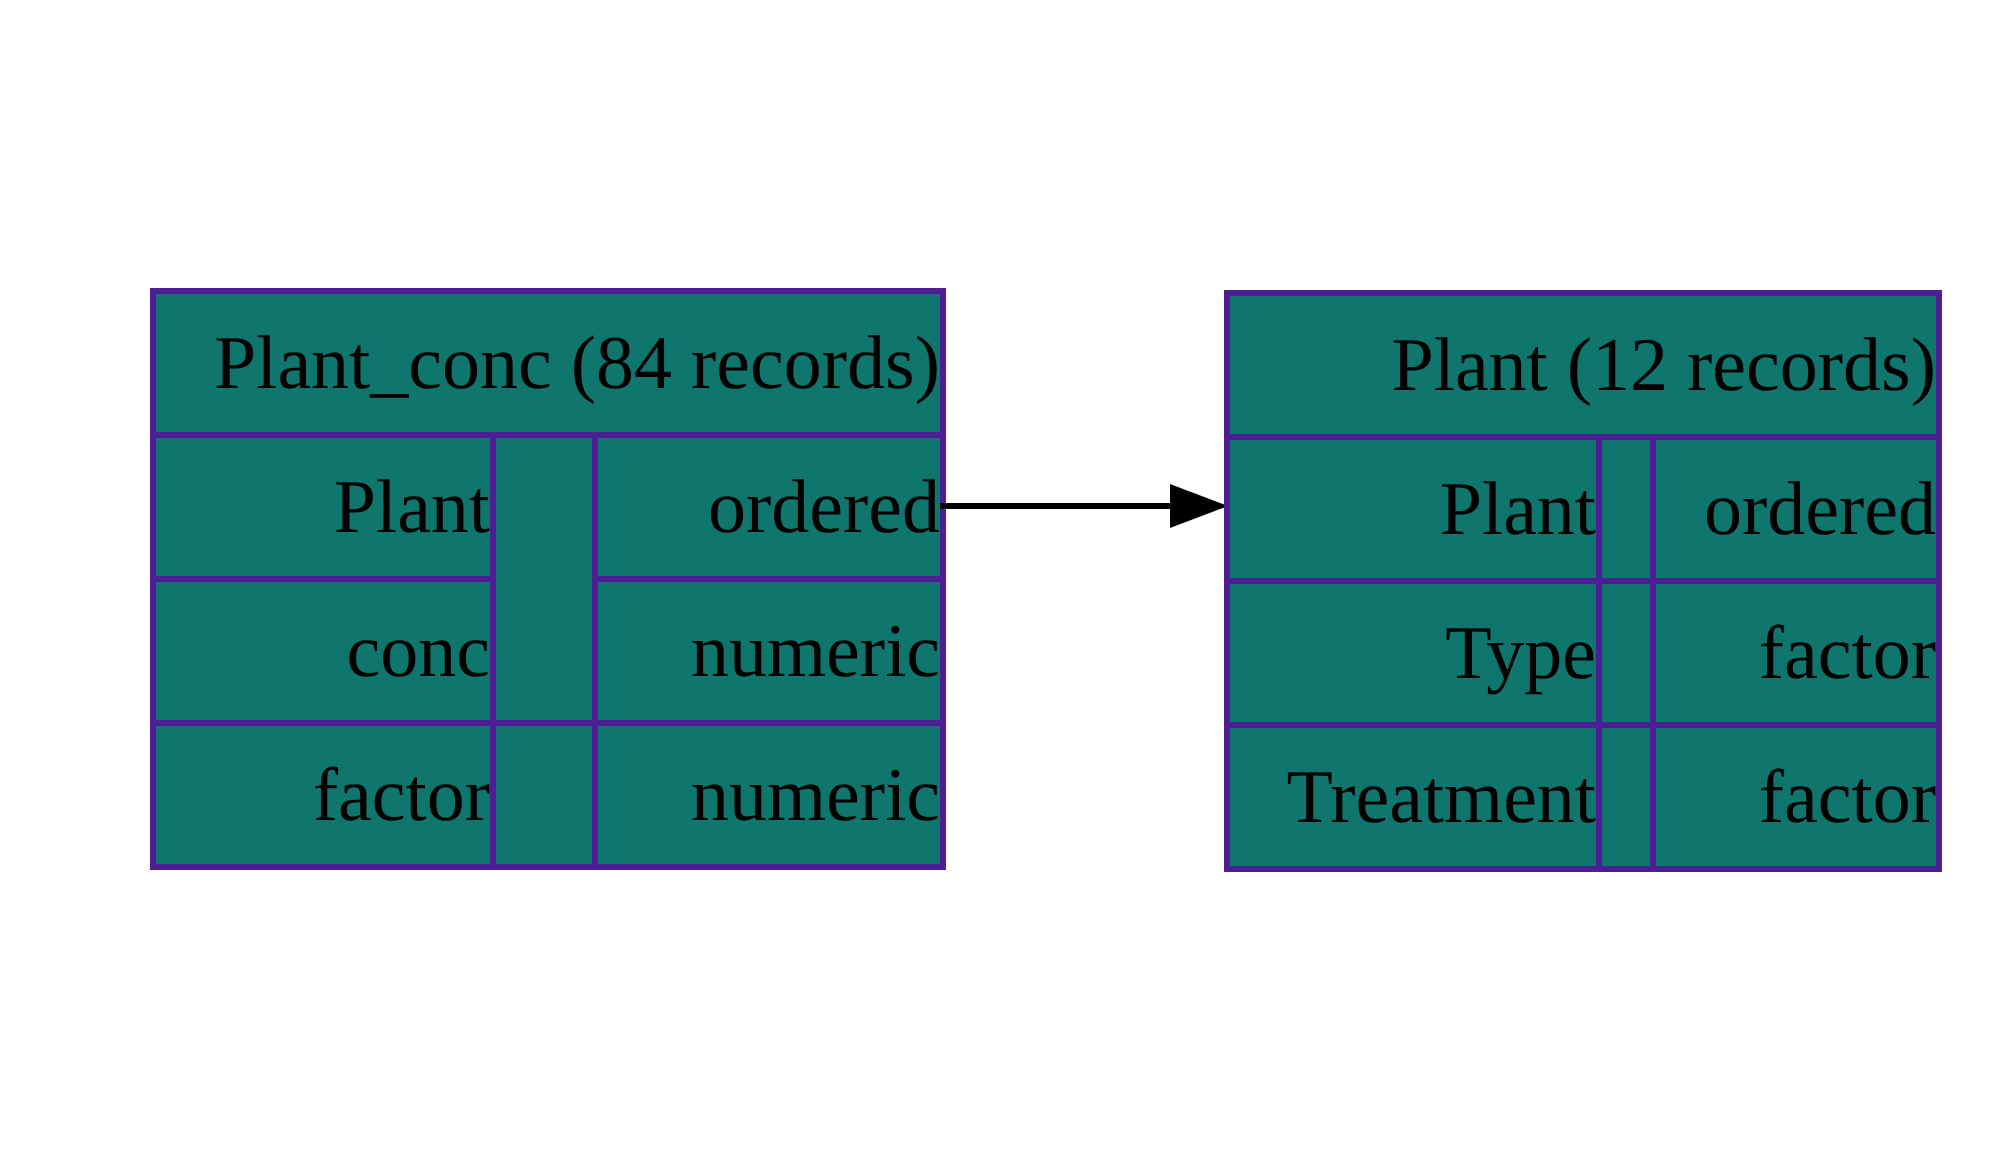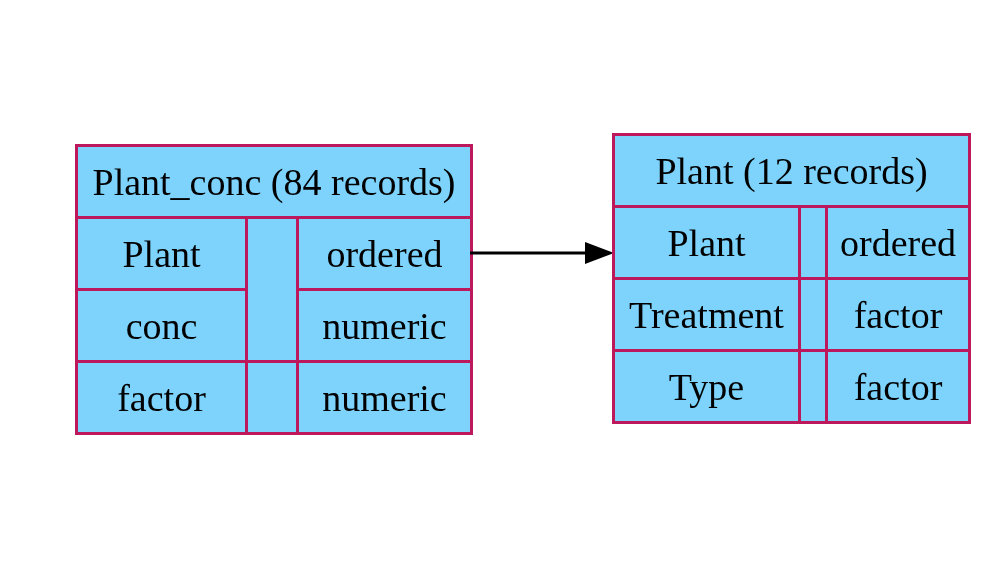--- a/index.html
+++ b/index.html
@@ -16,35 +16,35 @@
     font-family: "Liberation Serif", "DejaVu Serif", serif;
     color: #000000;
   }
   table.dm-table {
     position: absolute;
     border-collapse: collapse;
     table-layout: fixed;
     background: #ffffff;
   }
   table.dm-table td {
-    border: 3px solid #be185d;
+    border: 3px solid #4c1d95;
     padding: 0;
-    text-align: center;
+    text-align: right;
     vertical-align: middle;
     font-size: 38px;
     line-height: 1;
     white-space: nowrap;
     overflow: hidden;
-    background: #7dd3fc;
+    background: #0f766e;
   }
   table.dm-table tr { height: 72px; }
   td.key-cell { background: #ffffff; }
   td.key-filled { background: #000000; }
   #table-left  { left: 75px;  top: 144px; width: 395px; }
-  #table-right { left: 612px; top: 133px; width: 356px; border-radius: 20px; }
+  #table-right { left: 612px; top: 145px; width: 356px; border-radius: 20px; }
   #table-left  col.c-name { width: 170px; }
   #table-left  col.c-key  { width: 51px;  }
   #table-left  col.c-type { width: 174px; }
   #table-right col.c-name { width: 186px; }
   #table-right col.c-key  { width: 27px;  }
   #table-right col.c-type { width: 143px; }
   svg.relation-arrow {
     position: absolute;
     left: 469px;
     top: 237px;
@@ -98,25 +98,25 @@
     <tbody>
         <tr>
       <td colspan="3">Plant (12 records)</td>
     </tr>
     <tr>
       <td>Plant</td>
       <td class="key-cell key-filled"></td>
       <td>ordered</td>
     </tr>
     <tr>
-      <td>Treatment</td>
+      <td>Type</td>
       <td class="key-cell"></td>
       <td>factor</td>
     </tr>
     <tr>
-      <td>Type</td>
+      <td>Treatment</td>
       <td class="key-cell"></td>
       <td>factor</td>
     </tr>
   </tbody>
     </table>
 
 </div>
 
 </body></html>

